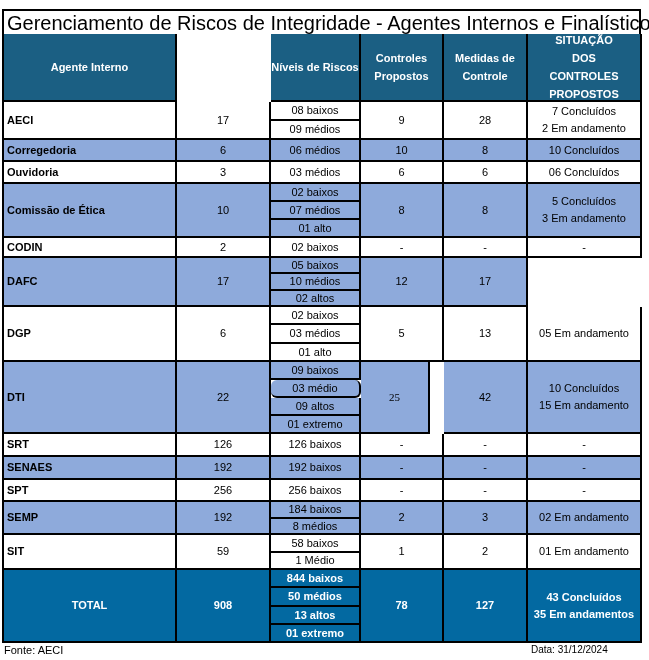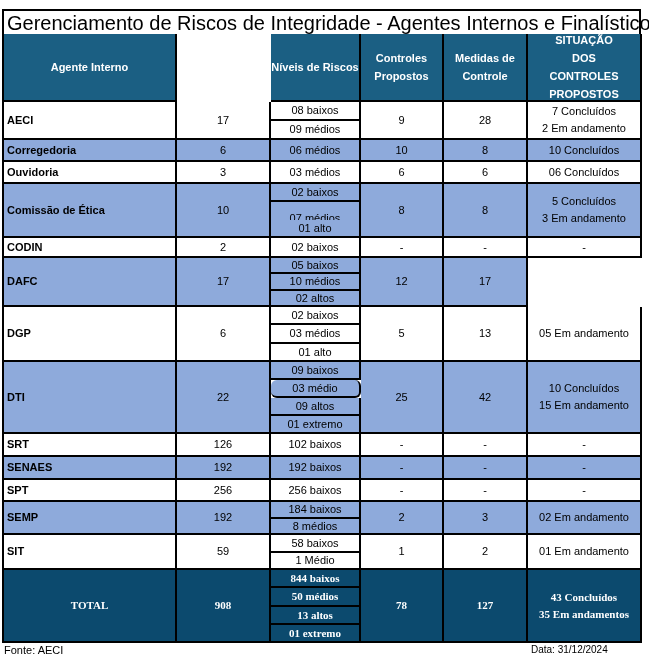--- a/index.html
+++ b/index.html
@@ -11,21 +11,21 @@
   #grid { position: absolute; left: 2px; top: 34px; width: 640px; height: 609px; }
   .cell { position: absolute; box-sizing: border-box; display: flex; align-items: center;
           justify-content: center; text-align: center; font-size: 11px; line-height: 17px;
           border-right: 2px solid #000; border-bottom: 2px solid #000; }
   .cell.first { border-left: 2px solid #000; justify-content: flex-start; padding-left: 3px;
                 font-weight: bold; }
   .hdr { background: #1b5f83; color: #fff; font-weight: bold; font-size: 11px; line-height: 18px; }
   .hdr.first { justify-content: center; padding-left: 0; }
   .white { background: #ffffff; }
   .blue { background: #8eaadb; }
-  .total { background: #0c4a6e; color: #fff; font-weight: bold; font-family: Liberation Serif, serif; }
+  .total { background: #0369a1; color: #fff; font-weight: bold; }
   .total.first { justify-content: center; padding-left: 0; }
   .stack { flex-direction: column; }
   #footer-left { position: absolute; left: 4px; top: 644px; font-size: 11px; }
   #footer-right { position: absolute; left: 531px; top: 644px; font-size: 10px; }
 </style>
 </head>
 <body>
 
 <div id="title-bar">Gerenciamento de Riscos de Integridade - Agentes Internos e Finalísticos</div>
 <div id="grid">
@@ -56,21 +56,21 @@
     <div class="cell white" style="left: 175px; top: 128px; width: 94px; height: 22px;">3</div>
     <div class="cell white" style="left: 269px; top: 128px; width: 90px; height: 22px;">03 médios</div>
     <div class="cell white" style="left: 359px; top: 128px; width: 83px; height: 22px;">6</div>
     <div class="cell white" style="left: 442px; top: 128px; width: 84px; height: 22px;">6</div>
     <div class="cell white stack" style="left: 526px; top: 128px; width: 114px; height: 22px;">
       <span>06 Concluídos</span>
     </div>
     <div class="cell blue first" style="left: 0px; top: 150px; width: 175px; height: 54px;">Comissão de Ética</div>
     <div class="cell blue" style="left: 175px; top: 150px; width: 94px; height: 54px;">10</div>
     <div class="cell blue" style="left: 269px; top: 150px; width: 90px; height: 18px;">02 baixos</div>
-    <div class="cell blue" style="left: 269px; top: 168px; width: 90px; height: 34px;">07 médios</div>
+    <div class="cell blue" style="left: 269px; top: 168px; width: 90px; height: 18px;">07 médios</div>
     <div class="cell blue" style="left: 269px; top: 186px; width: 90px; height: 18px;">01 alto</div>
     <div class="cell blue" style="left: 359px; top: 150px; width: 83px; height: 54px;">8</div>
     <div class="cell blue" style="left: 442px; top: 150px; width: 84px; height: 54px;">8</div>
     <div class="cell blue stack" style="left: 526px; top: 150px; width: 114px; height: 54px;">
       <span>5 Concluídos</span>
       <span>3 Em andamento</span>
     </div>
     <div class="cell white first" style="left: 0px; top: 204px; width: 175px; height: 20px;">CODIN</div>
     <div class="cell white" style="left: 175px; top: 204px; width: 94px; height: 20px;">2</div>
     <div class="cell white" style="left: 269px; top: 204px; width: 90px; height: 20px;">02 baixos</div>
@@ -95,29 +95,29 @@
     <div class="cell white" style="left: 442px; top: 273px; width: 84px; height: 55px;">13</div>
     <div class="cell white stack" style="left: 526px; top: 273px; width: 114px; height: 55px;">
       <span>05 Em andamento</span>
     </div>
     <div class="cell blue first" style="left: 0px; top: 328px; width: 175px; height: 72px;">DTI</div>
     <div class="cell blue" style="left: 175px; top: 328px; width: 94px; height: 72px;">22</div>
     <div class="cell blue" style="left: 269px; top: 328px; width: 90px; height: 18px;">09 baixos</div>
     <div class="cell blue" style="left: 269px; top: 346px; width: 90px; height: 18px; border-radius: 6px;">03 médio</div>
     <div class="cell blue" style="left: 269px; top: 364px; width: 90px; height: 18px;">09 altos</div>
     <div class="cell blue" style="left: 269px; top: 382px; width: 90px; height: 18px;">01 extremo</div>
-    <div class="cell blue" style="left: 359px; top: 328px; width: 83px; height: 72px;">25</div>
+    <div class="cell blue" style="left: 359px; top: 328px; width: 69px; height: 72px; font-family: Liberation Serif, serif;">25</div>
     <div class="cell blue" style="left: 442px; top: 328px; width: 84px; height: 72px;">42</div>
     <div class="cell blue stack" style="left: 526px; top: 328px; width: 114px; height: 72px;">
       <span>10 Concluídos</span>
       <span>15 Em andamento</span>
     </div>
     <div class="cell white first" style="left: 0px; top: 400px; width: 175px; height: 23px;">SRT</div>
     <div class="cell white" style="left: 175px; top: 400px; width: 94px; height: 23px;">126</div>
-    <div class="cell white" style="left: 269px; top: 400px; width: 90px; height: 23px;">102 baixos</div>
+    <div class="cell white" style="left: 269px; top: 400px; width: 90px; height: 23px;">126 baixos</div>
     <div class="cell white" style="left: 359px; top: 400px; width: 83px; height: 23px;">-</div>
     <div class="cell white" style="left: 442px; top: 400px; width: 84px; height: 23px;">-</div>
     <div class="cell white stack" style="left: 526px; top: 400px; width: 114px; height: 23px;">
       <span>-</span>
     </div>
     <div class="cell blue first" style="left: 0px; top: 423px; width: 175px; height: 23px;">SENAES</div>
     <div class="cell blue" style="left: 175px; top: 423px; width: 94px; height: 23px;">192</div>
     <div class="cell blue" style="left: 269px; top: 423px; width: 90px; height: 23px;">192 baixos</div>
     <div class="cell blue" style="left: 359px; top: 423px; width: 83px; height: 23px;">-</div>
     <div class="cell blue" style="left: 442px; top: 423px; width: 84px; height: 23px;">-</div>

